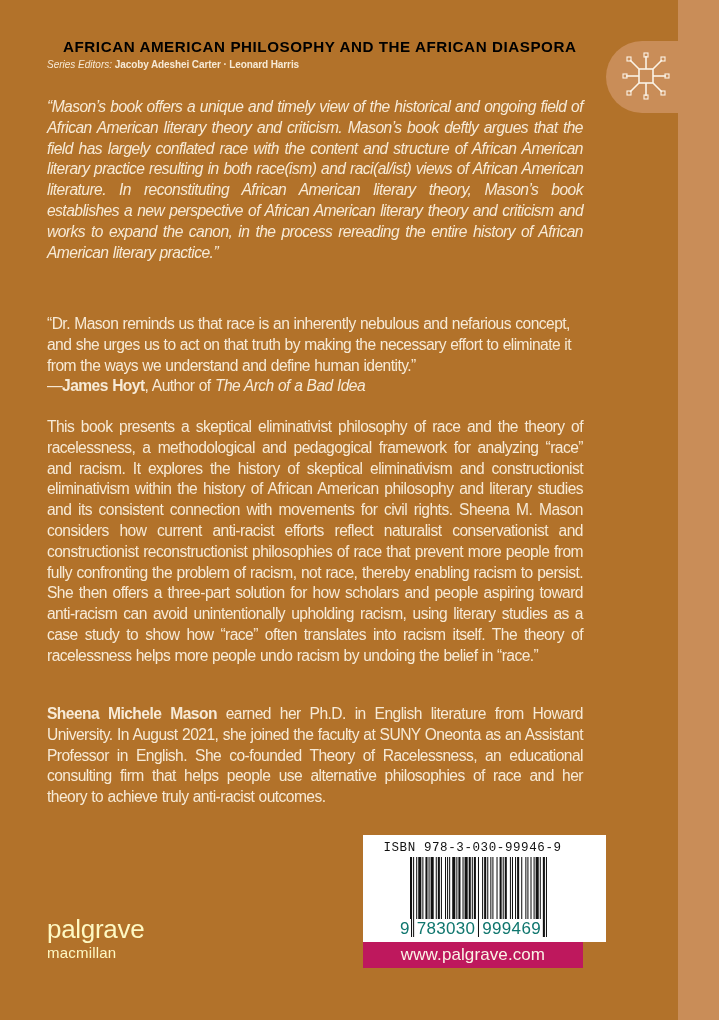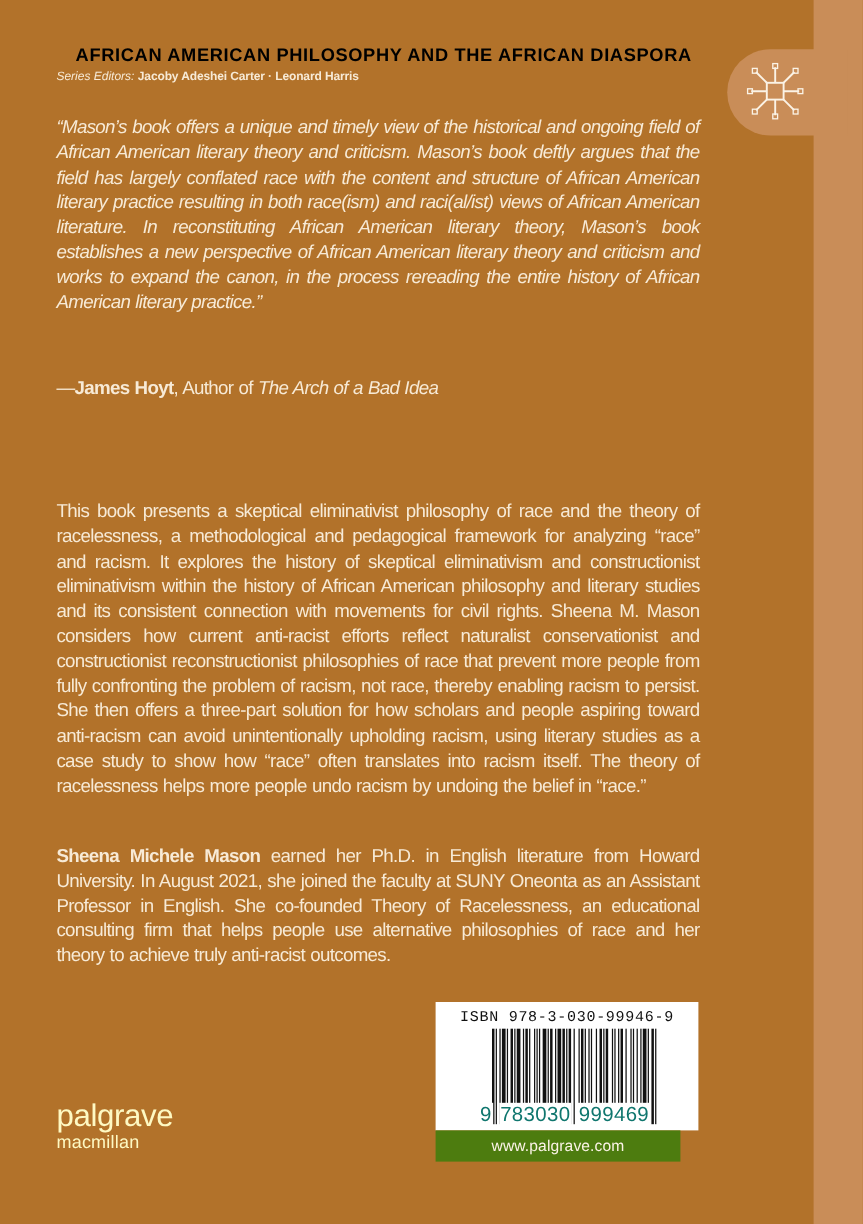--- a/index.html
+++ b/index.html
@@ -32,35 +32,35 @@
   }
   .block p { margin:0; }
   .q1 { top:97px;font-style:italic; }
   .q2 { top:314px; }
   .desc { top:417px; }
   .bio { top:704px; }
   .attrib { text-align:left; padding-left:36px; text-indent:-36px; }
   .attrib b { font-weight:bold; }
   .ragged { text-align:left; }
   .barcode-box {
-    position:absolute; left:363px; top:835px; width:219px; height:107px; background:#ffffff;
+    position:absolute; left:363px; top:835px; width:219px; height:107px; background:#ffffff;padding-left:24px;
   }
   .isbn-text {
     position:absolute; left:0; top:6px; width:219px; text-align:center;
     font-family:"Liberation Mono", monospace; font-size:12.5px; color:#111; letter-spacing:0.6px;
   }
   .bars { position:absolute; left:47px; top:22px; width:138px; height:80px; }
   .barcode-digits {
     position:absolute; left:36px; top:84px; font-family:"Liberation Sans", sans-serif;
     font-size:17px; color:#0f766e; background:transparent; white-space:nowrap; letter-spacing:0.3px;
   }
   .barcode-digits span { background:#fff; padding:0 1px; }
   .url-band {
-    position:absolute; left:363px; top:942px; width:204px; height:26px; background:#4d7c0f;
-    text-align:center; font-size:13px; line-height:26px; color:#fbf3e6; letter-spacing:0.1px;
+    position:absolute; left:363px; top:942px; width:220px; height:26px; background:#be185d;
+    text-align:center; font-size:17px; line-height:26px; color:#fbf3e6; letter-spacing:0.1px;
   }
   .publisher { position:absolute; left:47px; top:916px; color:#fef9c3; }
   .publisher .p1 { font-size:26px; line-height:26px; letter-spacing:-0.3px; font-weight:normal; }
   .publisher .p2 { font-size:15px; line-height:22px; letter-spacing:0.2px; }
 </style>
 </head>
 <body>
 
 <div class="strip"></div>
 <div class="logo-tab"></div>
@@ -91,20 +91,21 @@
   <div class="series-editors">
     <span class="lbl">Series Editors:</span>
     <span class="names">Jacoby Adeshei Carter · Leonard Harris</span>
   </div>
 
   <div class="block q1">
     <p>“Mason’s book offers a unique and timely view of the historical and ongoing field of African American literary theory and criticism. Mason’s book deftly argues that the field has largely conflated race with the content and structure of African American literary practice resulting in both race(ism) and raci(al/ist) views of African American literature. In reconstituting African American literary theory, Mason’s book establishes a new perspective of African American literary theory and criticism and works to expand the canon, in the process rereading the entire history of African American literary practice.”</p>
   </div>
 
   <div class="block q2 ragged">
+    <p>“Dr. Mason reminds us that race is an inherently nebulous and nefarious concept, and she urges us to act on that truth by making the necessary effort to eliminate it from the ways we understand and define human identity.”</p>
     <p class="attrib"><span>—</span><b>James Hoyt</b><span>, Author of </span><i>The Arch of a Bad Idea</i></p>
   </div>
 
   <div class="block desc">
     <p>This book presents a skeptical eliminativist philosophy of race and the theory of racelessness, a methodological and pedagogical framework for analyzing “race” and racism. It explores the history of skeptical eliminativism and constructionist eliminativism within the history of African American philosophy and literary studies and its consistent connection with movements for civil rights. Sheena M. Mason considers how current anti-racist efforts reflect naturalist conservationist and constructionist reconstructionist philosophies of race that prevent more people from fully confronting the problem of racism, not race, thereby enabling racism to persist. She then offers a three-part solution for how scholars and people aspiring toward anti-racism can avoid unintentionally upholding racism, using literary studies as a case study to show how “race” often translates into racism itself. The theory of racelessness helps more people undo racism by undoing the belief in “race.”</p>
   </div>
 
   <div class="block bio">
     <p><b>Sheena Michele Mason</b><span> earned her Ph.D. in English literature from Howard University. In August 2021, she joined the faculty at SUNY Oneonta as an Assistant Professor in English. She co-founded Theory of Racelessness, an educational consulting firm that helps people use alternative philosophies of race and her theory to achieve truly anti-racist outcomes.</span></p>
   </div>

